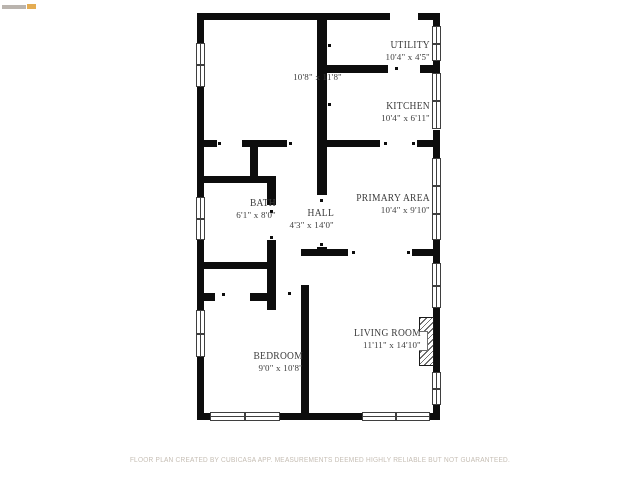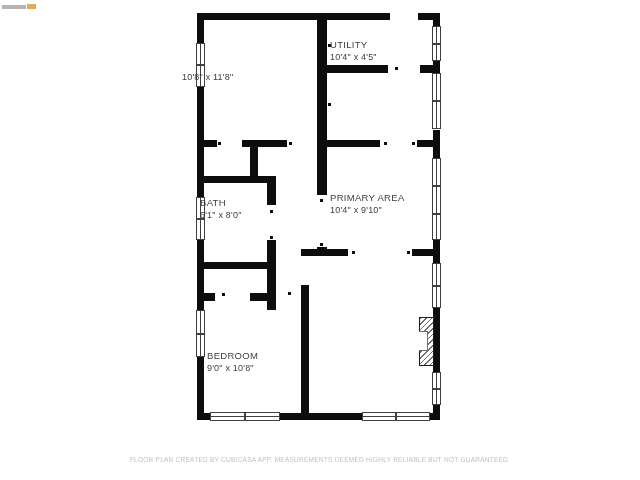--- a/index.html
+++ b/index.html
@@ -9,21 +9,21 @@
   .w{position:absolute;background:#0d0d0d;}
   .win{position:absolute;background:#fff;border:1px solid #3f3f3f;box-sizing:border-box;}
   .win-v::after{content:"";position:absolute;left:50%;top:0;bottom:0;width:1px;background:#3f3f3f;margin-left:-0.5px;}
   .win-h::after{content:"";position:absolute;top:50%;left:0;right:0;height:1px;background:#3f3f3f;margin-top:-0.5px;}
   .dot{position:absolute;width:3px;height:3px;background:#0d0d0d;}
   .fireplace{position:absolute;left:419px;top:317px;width:15px;height:49px;box-sizing:border-box;
              border:1px solid #1a1a1a;
              background:repeating-linear-gradient(135deg,#6f6f6f 0 1px,#ffffff 1px 4px);}
   .fireplace-notch{position:absolute;left:419px;top:331px;width:9px;height:20px;background:#fff;
              border:1px solid #6f6f6f;border-left:none;box-sizing:border-box;}
-  .room{position:absolute;text-align:left;color:#3e3e3e;}
+  .room{position:absolute;text-align:right;color:#3e3e3e;font-family:Liberation Serif, serif;}
   .rname{font-size:9.5px;line-height:12px;letter-spacing:0.3px;white-space:nowrap;}
   .rdims{font-size:9px;line-height:12px;letter-spacing:0.2px;white-space:nowrap;}
   .footer{position:absolute;left:0;top:456px;width:640px;text-align:center;
           font-size:6.5px;letter-spacing:0.25px;color:#c6beb4;white-space:nowrap;}
   .watermark{position:absolute;left:2px;top:4px;display:flex;align-items:center;gap:1px;}
   .wm-gray{display:inline-block;width:24px;height:4px;background:#a39b93;opacity:0.75;}
   .wm-orange{display:inline-block;width:9px;height:5px;background:#e1a33f;opacity:0.9;}
 </style>
 </head>
 <body>
@@ -116,28 +116,40 @@
     <div class="fireplace"></div>
     <div class="fireplace-notch"></div>
 
     <div class="room" style="left:182px;top:71px;width:160px">
       <div class="rdims">10'8" x 11'8"</div>
     </div>
     <div class="room" style="left:330px;top:39px;width:100px">
       <div class="rname">UTILITY</div>
       <div class="rdims">10'4" x 4'5"</div>
     </div>
+    <div class="room" style="left:330px;top:100px;width:100px">
+      <div class="rname">KITCHEN</div>
+      <div class="rdims">10'4" x 6'11"</div>
+    </div>
     <div class="room" style="left:200px;top:197px;width:76px">
       <div class="rname">BATH</div>
       <div class="rdims">6'1" x 8'0"</div>
+    </div>
+    <div class="room" style="left:258px;top:207px;width:76px">
+      <div class="rname">HALL</div>
+      <div class="rdims">4'3" x 14'0"</div>
     </div>
     <div class="room" style="left:330px;top:192px;width:100px">
       <div class="rname">PRIMARY AREA</div>
       <div class="rdims">10'4" x 9'10"</div>
     </div>
     <div class="room" style="left:207px;top:350px;width:96px">
       <div class="rname">BEDROOM</div>
       <div class="rdims">9'0" x 10'8"</div>
     </div>
+    <div class="room" style="left:317px;top:327px;width:104px">
+      <div class="rname">LIVING ROOM</div>
+      <div class="rdims">11'11" x 14'10"</div>
+    </div>
   </div>
 
   <div class="footer">FLOOR PLAN CREATED BY CUBICASA APP. MEASUREMENTS DEEMED HIGHLY RELIABLE BUT NOT GUARANTEED.</div>
 </div>
 
 </body></html>

